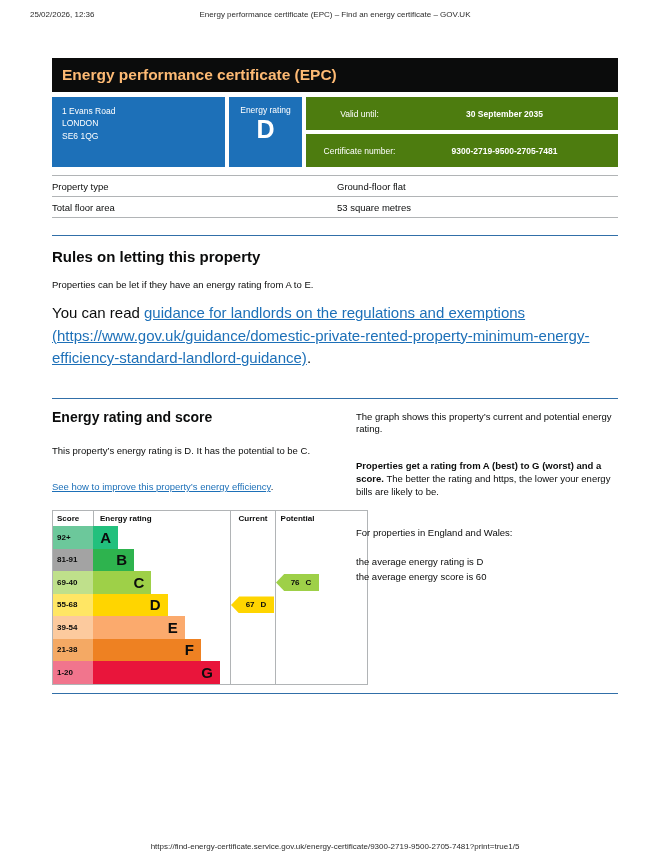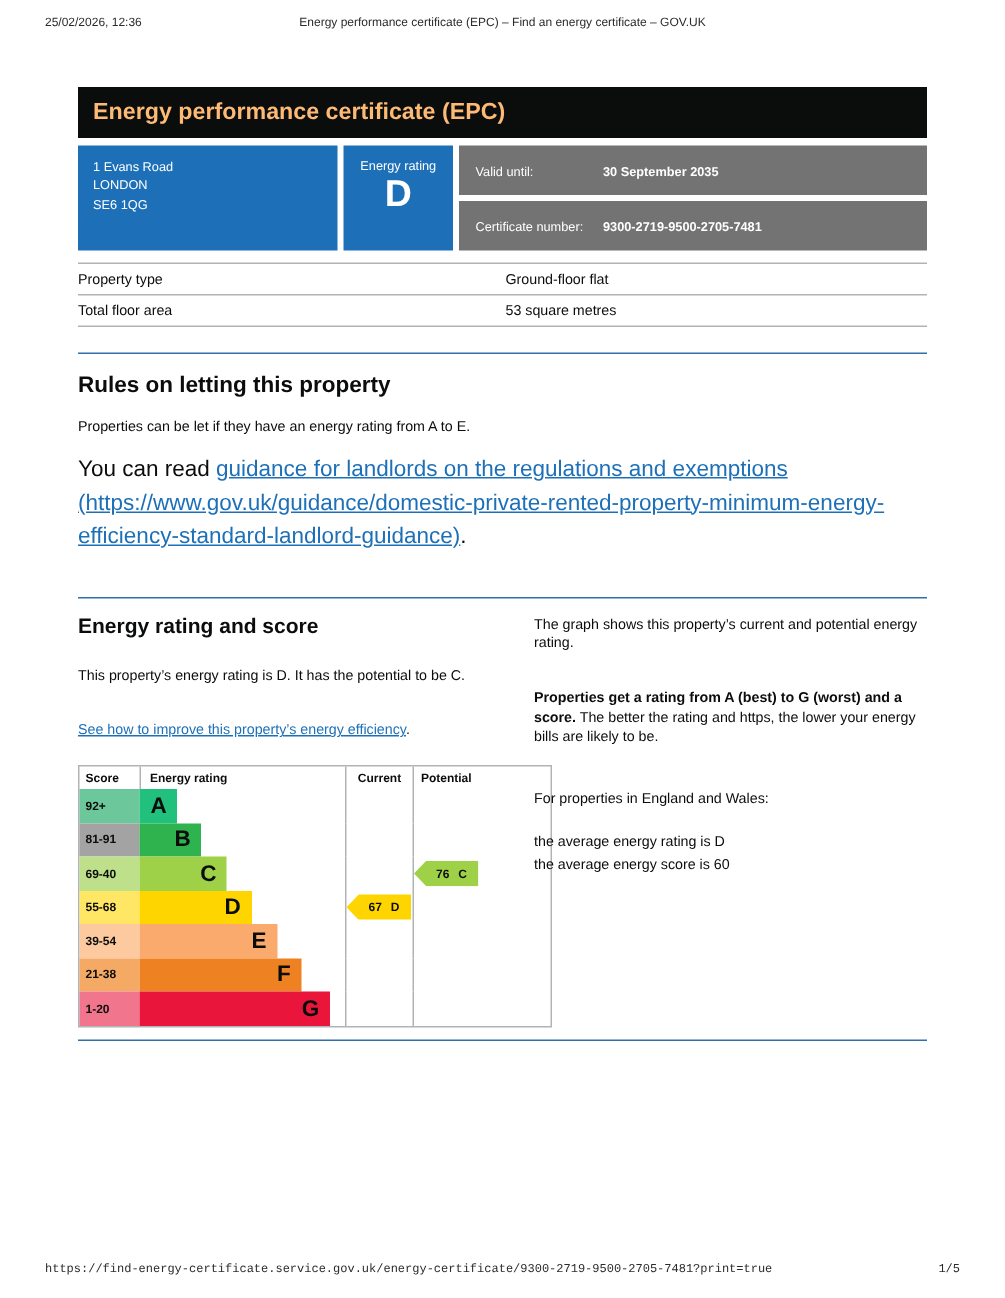--- a/index.html
+++ b/index.html
@@ -4,35 +4,35 @@
 <style>
   * { box-sizing: border-box; margin: 0; padding: 0; }
   html, body { background: #ffffff; }
   body { width: 670px; font-family: "Liberation Sans", sans-serif; color: #0b0c0c; }
   .page { position: relative; width: 670px; height: 865px; background: #fff; overflow: hidden; }
 
   
   .print-header { position: absolute; top: 10px; left: 0; width: 100%; font-size: 8px; color: #2b2b2b; }
   .print-header .ph-date { position: absolute; left: 30px; top: 0; }
   .print-header .ph-title { display: block; width: 100%; text-align: center; }
-  .print-footer { position: absolute; bottom: 14px; left: 30px; right: 30px; display: flex; justify-content: space-between; font-size: 8px; color: #2b2b2b; font-family: Liberation Mono, monospace; }
+  .print-footer { position: absolute; bottom: 14px; left: 30px; right: 30px; display: flex; justify-content: center; font-size: 8px; color: #2b2b2b; }
 
   .content { position: absolute; top: 58px; left: 52px; width: 566px; }
 
   
   .banner { height: 34px; background: #0b0c0c; color: #fdba74; display: flex; align-items: center; padding-left: 10px; font-size: 15.5px; font-weight: 700; }
 
   
   .summary { margin-top: 5px; display: flex; gap: 4px; height: 70px; font-size: 8.5px; color: #fff; }
   .summary .cell { background: #1d70b8; }
   .cell-address { width: 173px; padding: 8px 10px; line-height: 1.45; }
   .cell-rating { width: 73px; text-align: center; padding-top: 8px; }
   .cell-rating .rating-letter { font-size: 25px; font-weight: 700; line-height: 1.1; margin-top: 1px; }
   .cell-meta { flex: 1; display: flex; flex-direction: column; gap: 4px; background: transparent !important; }
-  .cell-meta .meta-row { flex: 1; background: #737373; display: grid; grid-template-columns: 85px 1fr; align-items: center; padding: 0 11px; }
+  .cell-meta .meta-row { flex: 1; background: #4d7c0f; display: grid; grid-template-columns: 85px 1fr; align-items: center; padding: 0 11px; text-align: center; }
   .meta-value { font-weight: 700; }
 
   
   .prop-table { margin-top: 8px; border-top: 1px solid #b1b4b6; font-size: 9.5px; }
   .prop-row { display: grid; grid-template-columns: 285px 1fr; padding: 4.5px 0; border-bottom: 1px solid #b1b4b6; }
 
   .rule { border: none; border-top: 1px solid #316fa8; }
   .rule-1 { margin-top: 17px; }
   .rule-2 { margin-top: 28px; }
   .rule-3 { margin-top: 8px; }

